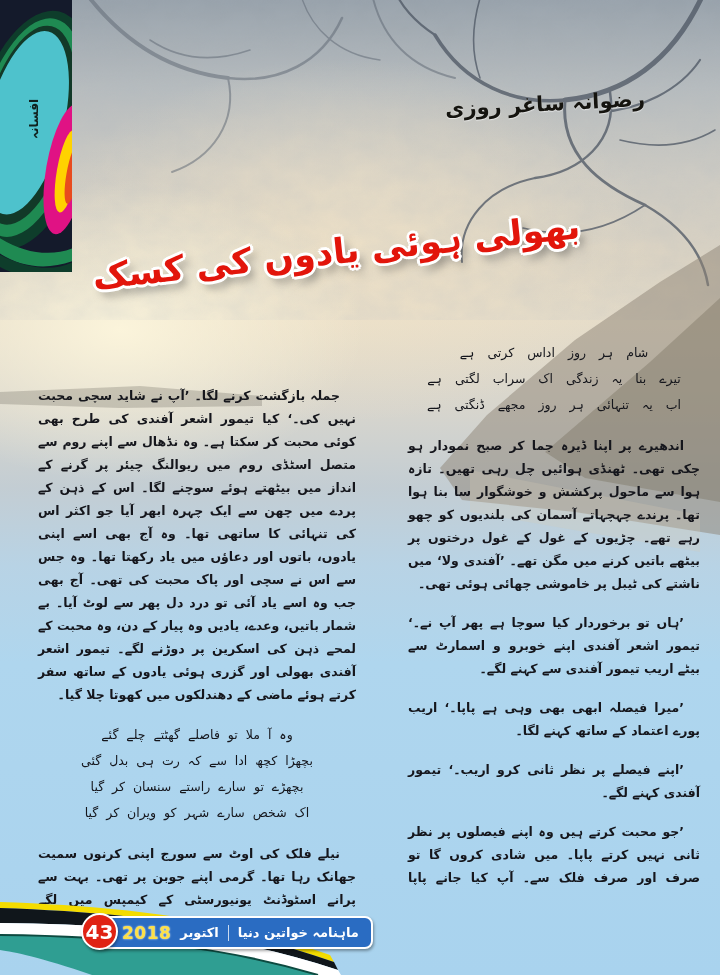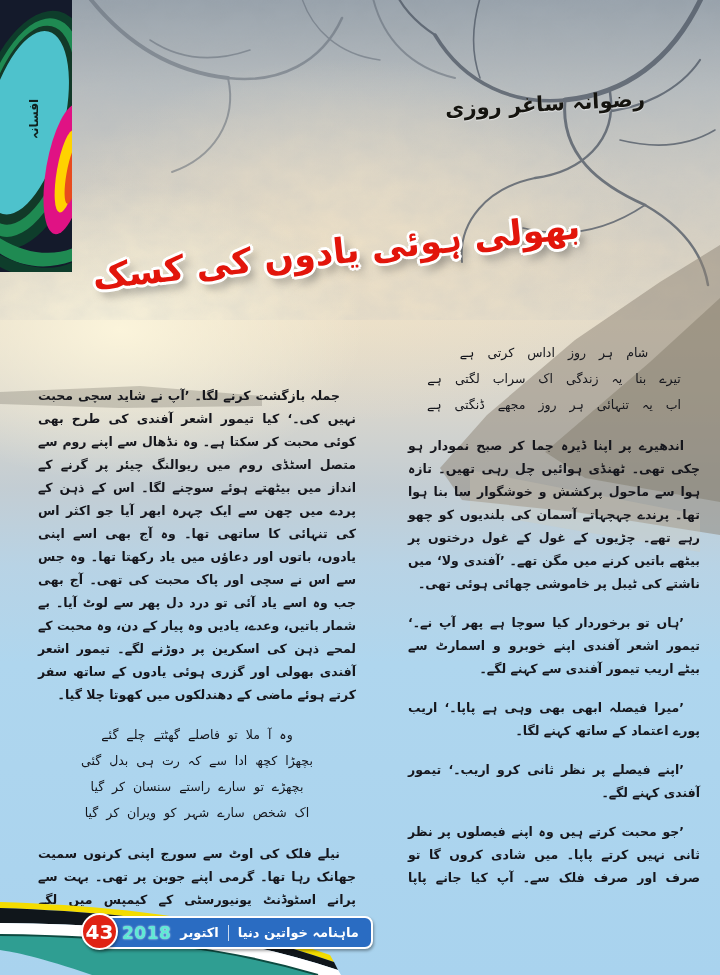--- a/index.html
+++ b/index.html
@@ -43,21 +43,21 @@
   
   .footer{position:absolute;left:0;bottom:0;width:720px;height:80px;}
   .wave{position:absolute;left:0;bottom:0;}
   .issue-badge{position:absolute;left:88px;bottom:26px;height:33px;box-sizing:border-box;
     background:#2a6cc2;border:2px solid #fff;border-radius:8px;
     display:flex;align-items:center;direction:rtl;gap:9px;padding:0 12px 0 32px;
     color:#fff;box-shadow:1px 2px 3px rgba(0,0,0,.35);}
   .mag-name{font-size:13px;font-weight:bold;white-space:nowrap;}
   .badge-divider{width:1px;height:16px;background:rgba(255,255,255,.75);}
   .issue-month{font-size:13px;font-weight:bold;white-space:nowrap;}
-  .issue-year{font-size:17px;font-weight:bold;color:#5eead4;text-shadow:0 0 2px #fff;letter-spacing:.5px;}
+  .issue-year{font-size:17px;font-weight:bold;color:#fde047;text-shadow:0 0 2px #fff;letter-spacing:.5px;}
   .pageno-circle{position:absolute;left:-17px;top:-5px;width:37px;height:37px;border-radius:50%;
     background:#e02314;border:2px solid #fff;box-sizing:border-box;
     display:flex;align-items:center;justify-content:center;
     color:#fff;font-size:20px;font-weight:bold;box-shadow:1px 2px 3px rgba(0,0,0,.3);margin-left:8px;}
 </style>
 </head>
 <body>
 
 <div class="page">
 

